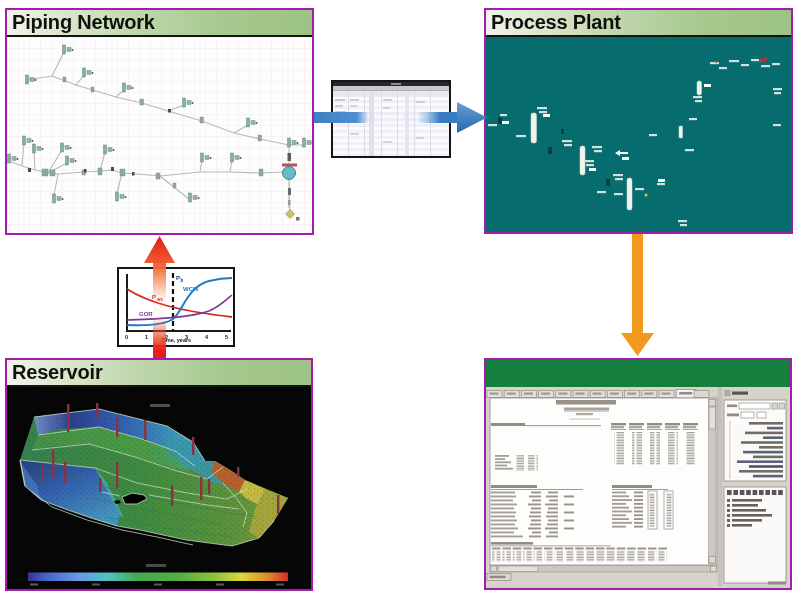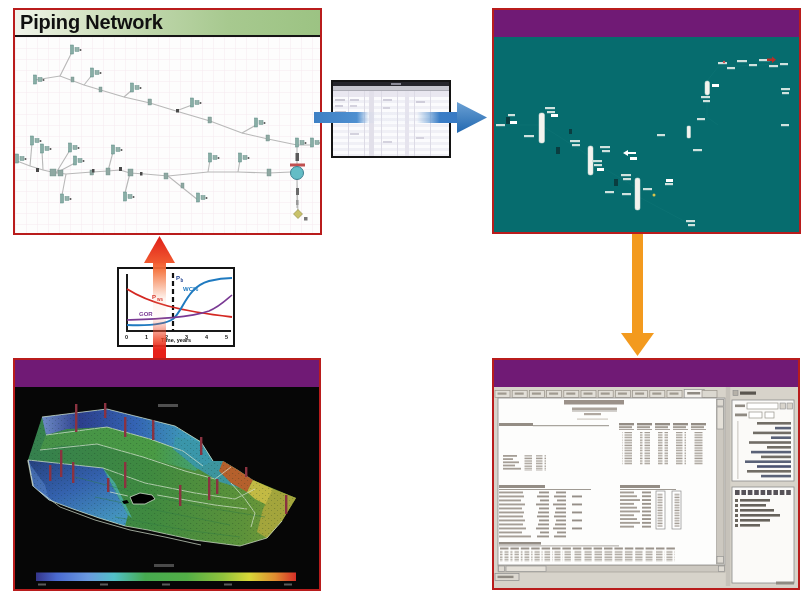--- a/index.html
+++ b/index.html
@@ -1,16 +1,16 @@
 <!DOCTYPE html>
 <html><head><meta charset="utf-8">
 <style>
 html,body{margin:0;padding:0;}
 body{width:801px;height:601px;position:relative;background:#fff;font-family:"Liberation Sans",sans-serif;overflow:hidden;}
-.panel{position:absolute;border:2px solid #b91c1c;background:#701a75;margin-left:8px;}
+.panel{position:absolute;border:2px solid #a21caf;background:#15803d;}
 .phdr{height:25px;border-bottom:2px solid #141414;background:linear-gradient(90deg,#f1f4eb 0%,#dbe7cc 18%,#bdd5a9 45%,#a7c98f 70%,#9cc383 100%);font-weight:bold;font-size:20px;line-height:24px;color:#101010;padding-left:5px;letter-spacing:-0.2px;}
 .pcontent{position:absolute;left:0;right:0;bottom:0;}
 svg{display:block;}
 </style></head>
 <body>
 
 <div class="panel" style="left:5px;top:8px;width:305px;height:223px;">
   <div class="phdr">Piping Network</div>
   <div class="pcontent" style="top:27px;">
         <svg width="305" height="196" viewBox="0 0 305 196">
@@ -98,20 +98,21 @@
       <rect x="281" y="163" width="2.5" height="5" fill="#9a9a9a"></rect>
       <rect x="275" y="126.5" width="15" height="3" fill="#c05050"></rect>
       <circle cx="282" cy="136" r="6.5" fill="#64bdc6" stroke="#3d7f90" stroke-width="1"></circle>
       <path d="M278.5 177 l4.5 -4.5 4.5 4.5 -4.5 4.5 z" fill="#c9c26a" stroke="#8a8440" stroke-width="0.6"></path>
       <rect x="289" y="180" width="3.5" height="3.5" fill="#777"></rect>
     </svg>
   </div>
 </div>
 
 <div class="panel" style="left:484px;top:8px;width:305px;height:222px;">
+  <div class="phdr">Process Plant</div>
   <div class="pcontent" style="top:27px;">
     <svg width="305" height="195" viewBox="0 0 305 195">
 <rect width="305" height="195" fill="#066c6e"></rect>
 <g stroke="#147a7a" stroke-width="0.8" fill="none" opacity="0.45">
           <path d="M2 88 L45 88 M50 90 L94 118 M98 124 L141 150 M145 160 L192 185"></path>
           <path d="M213 57 L213 80 L224 88 M213 44 L224 30 L286 27"></path>
         </g>
 <g fill="#f3f3ee" stroke="#cfdcd8" stroke-width="0.5">
           <rect x="45" y="76" width="5.5" height="30" rx="2"></rect>
           <rect x="94" y="109" width="5" height="29" rx="2"></rect>
@@ -171,20 +172,21 @@
         </g>
 <path d="M129 116 l5 -3 0 2 8 0 0 2 -8 0 0 2 z" fill="#fff"></path>
 <path d="M273 21.5 l5 0 0 -2 4 3.2 -4 3.2 0 -2 -5 0 z" fill="#b53028"></path>
 <circle cx="160" cy="158" r="1.5" fill="#d8c34a"></circle>
 <circle cx="230" cy="25" r="1.2" fill="#d05050"></circle>
 </svg>
   </div>
 </div>
 
 <div class="panel" style="left:5px;top:358px;width:304px;height:229px;">
+  <div class="phdr">Reservoir</div>
   <div class="pcontent" style="top:27px;">
             <svg width="304" height="202" viewBox="0 0 304 202">
       <defs>
         <linearGradient id="bandA" x1="0" y1="0" x2="1" y2="0">
           <stop offset="0" stop-color="#6f8cc6"></stop>
             <stop offset="0.22" stop-color="#2c3f8c"></stop>
             <stop offset="0.55" stop-color="#3464b4"></stop>
             <stop offset="0.85" stop-color="#3e9ab8"></stop>
             <stop offset="1" stop-color="#46aab0"></stop>
         </linearGradient>

